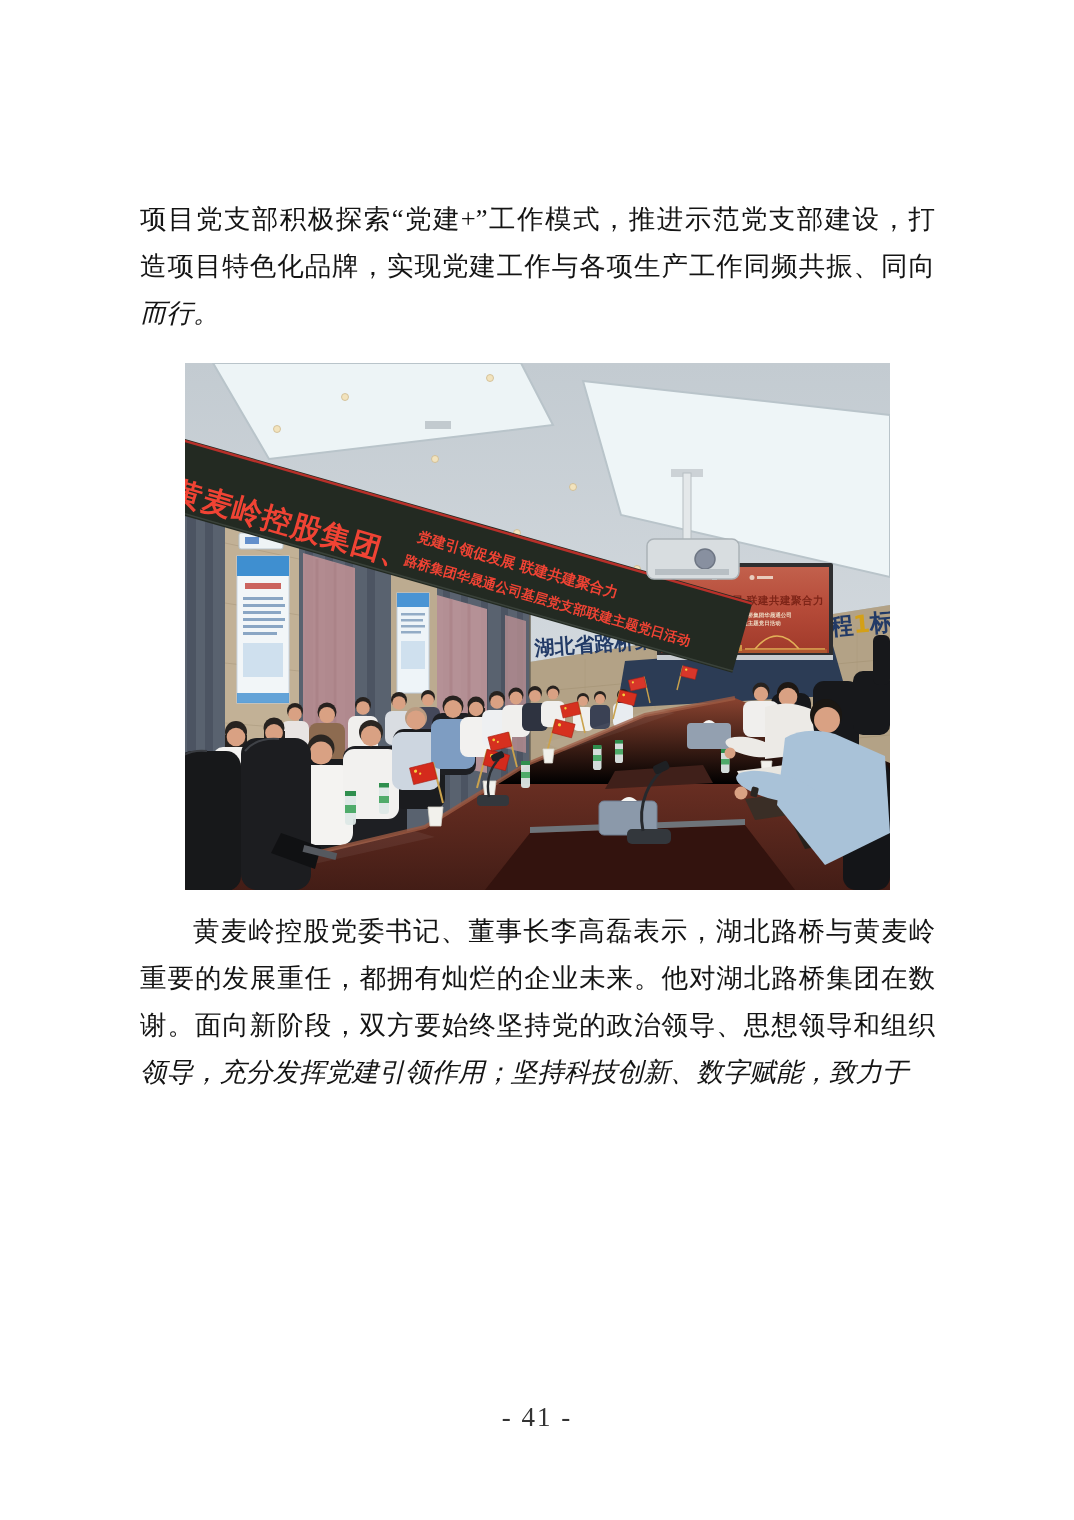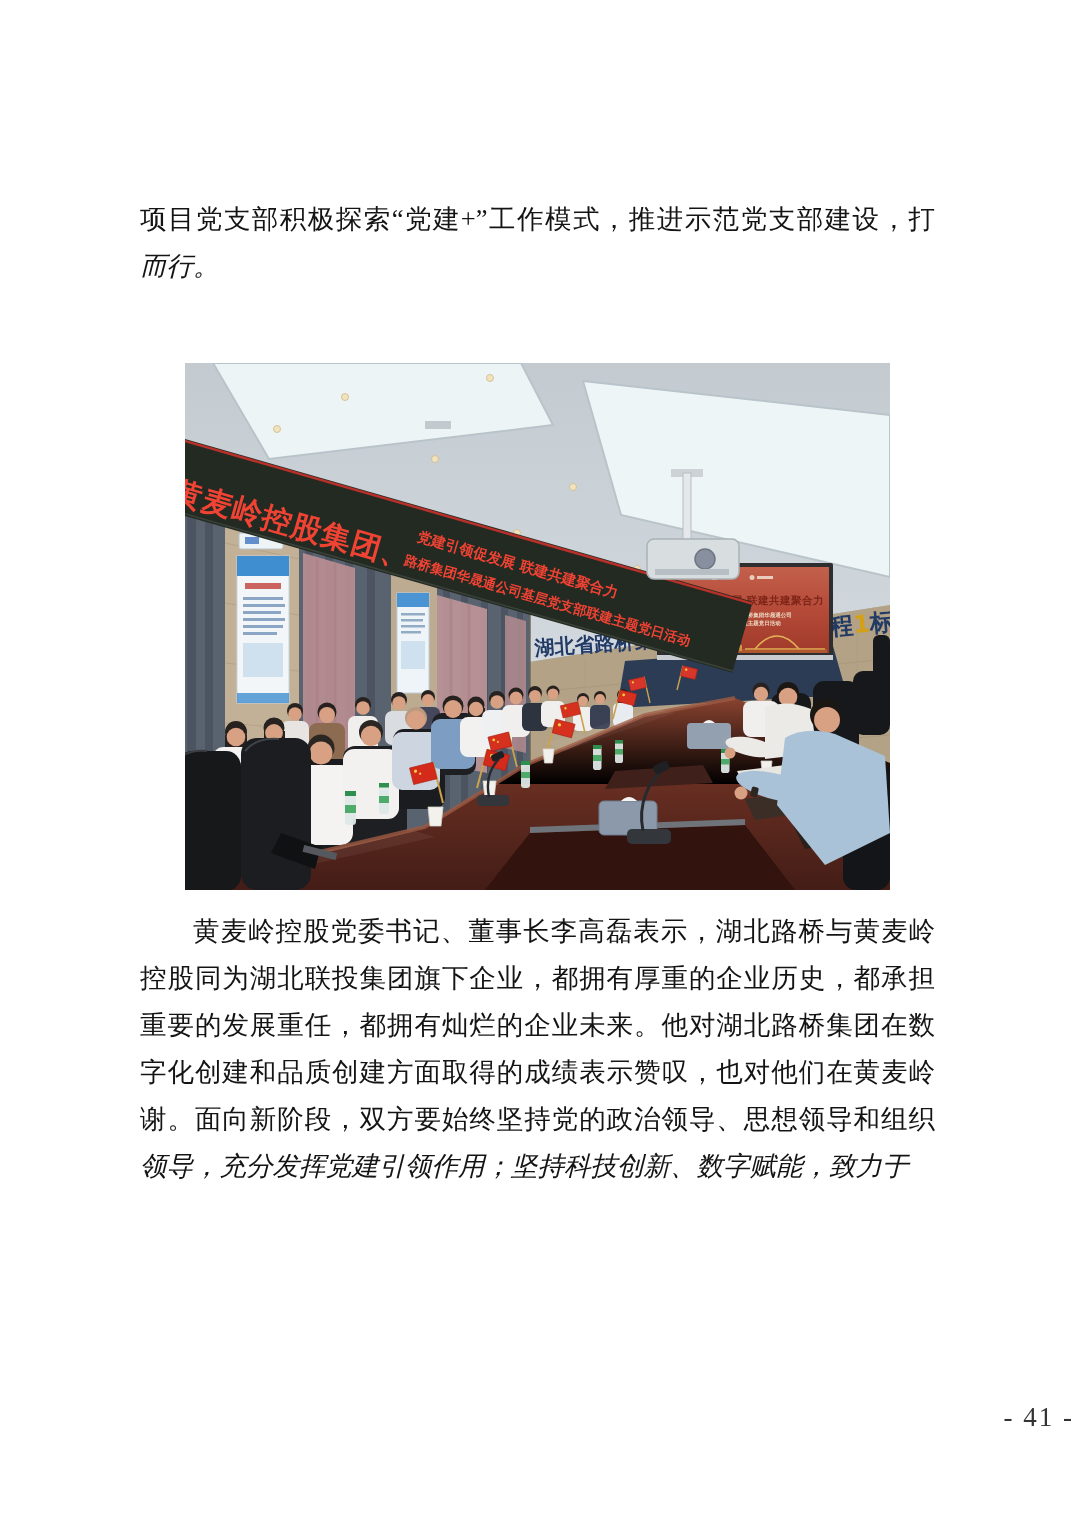--- a/index.html
+++ b/index.html
@@ -23,34 +23,35 @@
     white-space:nowrap;
   }
   .para .line:last-child{text-align-last:left;font-style:italic;}
   .p2 .line:first-child{text-indent:2em;}
   .photo{
     position:absolute;left:185px;top:363px;width:705px;height:527px;
   }
   .photo svg{display:block;width:100%;height:100%;}
   .page-number{
     position:absolute;top:1402px;left:0;width:100%;
-    text-align:right;font-size:27px;color:#333;
+    text-align:center;font-size:27px;color:#333;
     letter-spacing:2px;
   }
   .led-text{font-family:"DejaVu Sans",sans-serif;font-weight:bold;fill:#f04334;}
   .wall-text{font-family:"DejaVu Sans",sans-serif;font-weight:bold;fill:#223a66;}
   .screen-text{font-family:"DejaVu Sans",sans-serif;font-weight:bold;}
 </style>
 </head>
 <body>
 
 <div class="page">
 
   <div class="body-text para p1">
       <div class="line">项目党支部积极探索“党建+”工作模式，推进示范党支部建设，打</div>
+      <div class="line">造项目特色化品牌，实现党建工作与各项生产工作同频共振、同向</div>
       <div class="line">而行。</div>
     </div>
 
   <div class="photo">
     <svg viewBox="0 0 705 527" preserveAspectRatio="none">
       <defs>
         <linearGradient id="tableGrad" x1="0" y1="0" x2="0" y2="1">
           <stop offset="0" stop-color="#8a4330"></stop>
           <stop offset="0.45" stop-color="#68limit"></stop>
           <stop offset="0.45" stop-color="#682e22"></stop>
@@ -492,22 +493,20 @@
         <rect x="56" y="375" width="70" height="152" rx="16" fill="#1c1d20"></rect>
         <path d="M60,388 q12,-14 34,-12" fill="none" stroke="#3f4247" stroke-width="2"></path>
         <path d="M96,470 l40,14 -6,22 -44,-16 z" fill="#101113"></path>
         <rect x="118" y="486" width="34" height="7" fill="#55595f" transform="rotate(14 135 489)"></rect>
       </g>
     </svg>
   </div>
 
   <div class="body-text para p2">
       <div class="line">黄麦岭控股党委书记、董事长李高磊表示，湖北路桥与黄麦岭</div>
-      <div class="line">控股同为湖北联投集团旗下企业，都拥有厚重的企业历史，都承担</div>
       <div class="line">重要的发展重任，都拥有灿烂的企业未来。他对湖北路桥集团在数</div>
-      <div class="line">字化创建和品质创建方面取得的成绩表示赞叹，也对他们在黄麦岭</div>
       <div class="line">谢。面向新阶段，双方要始终坚持党的政治领导、思想领导和组织</div>
       <div class="line">领导，充分发挥党建引领作用；坚持科技创新、数字赋能，致力于</div>
     </div>
 
   <div class="page-number">- 41 -</div>
 
 </div>
 
 </body></html>

